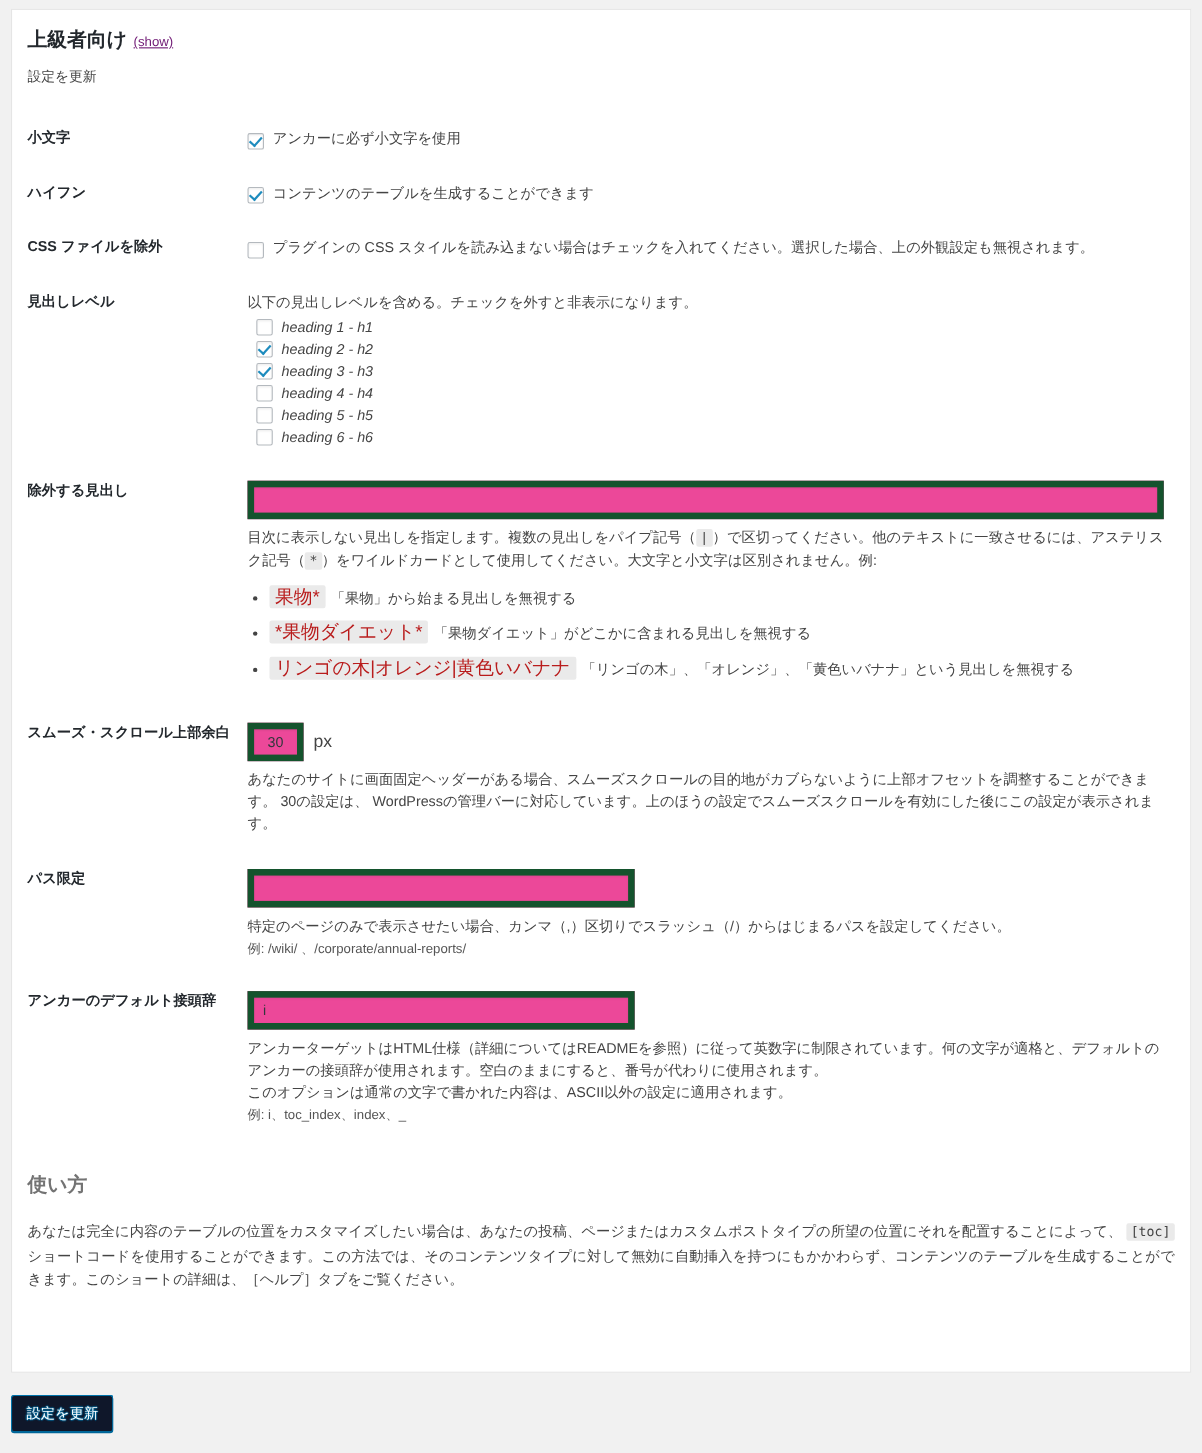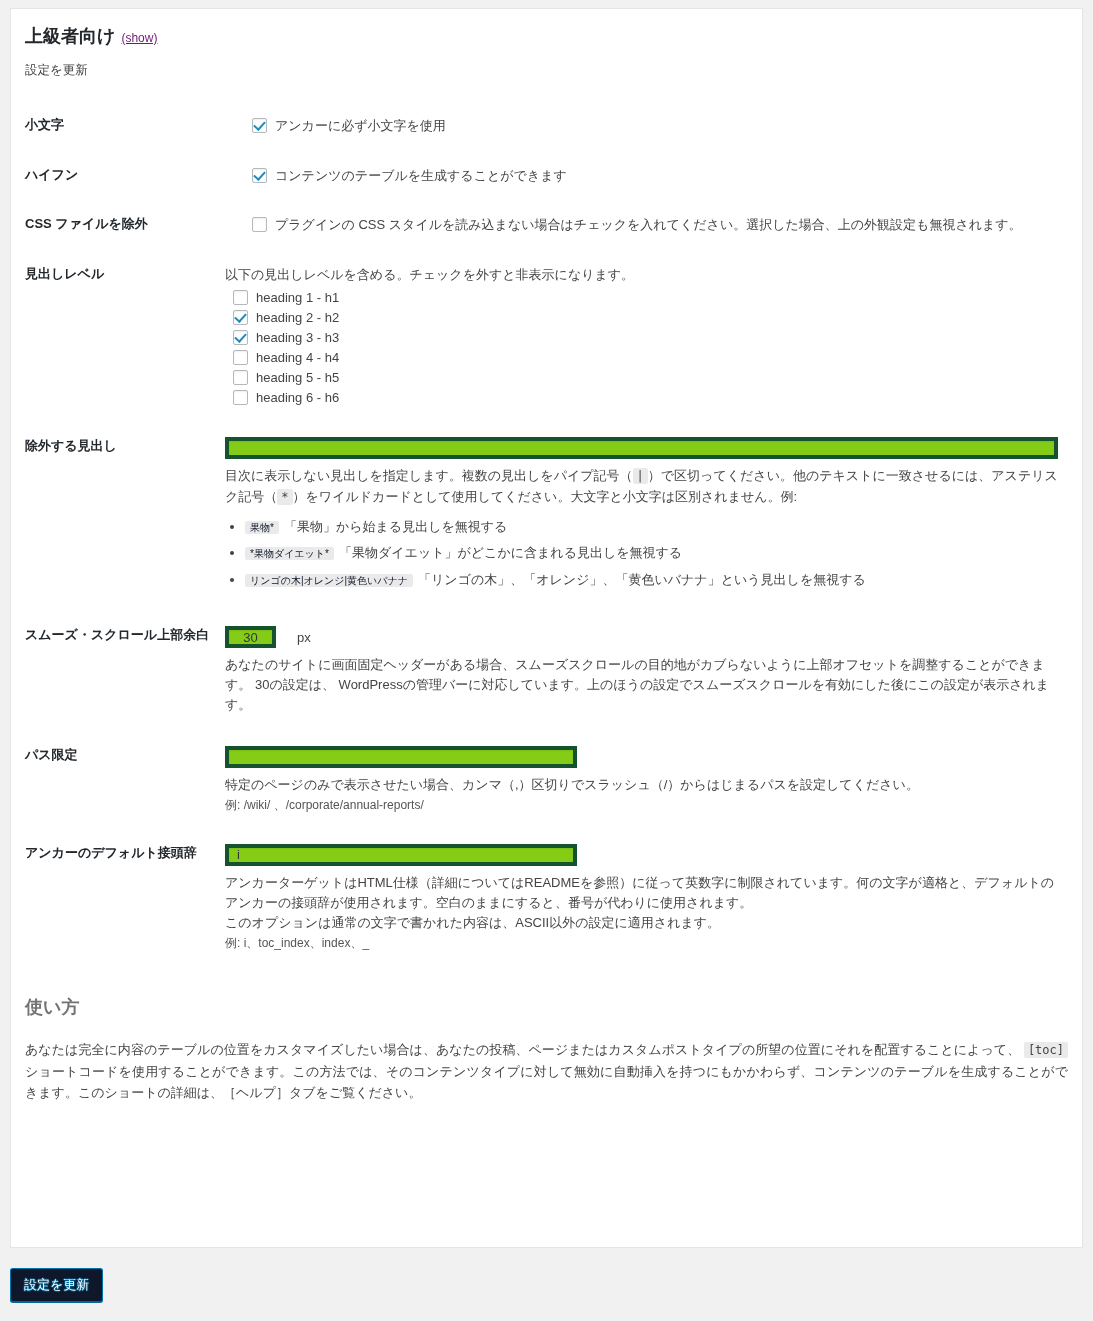--- a/index.html
+++ b/index.html
@@ -77,23 +77,22 @@
     padding: 15px 10px 15px 0;
     line-height: 1.5;
     font-size: 13px;
     color: #444;
   }
   tr.tight > th, tr.tight > td { padding-top: 14px; padding-bottom: 14px; }
 
   
   .cbline {
     display: flex;
-    align-items: flex-start;
+    align-items: flex-end;
     gap: 8px;
-    margin-left: 27px;
   }
   .cb {
     display: inline-block;
     width: 15px;
     height: 15px;
     min-width: 15px;
     box-sizing: border-box;
     border: 1px solid #b4b9be;
     background: #fff;
     border-radius: 2px;
@@ -109,48 +108,48 @@
     width: 5px;
     height: 9px;
     border: solid #1e8cbe;
     border-width: 0 2px 2px 0;
     transform: rotate(42deg);
   }
   .cb-text { font-size: 13px; color: #444; }
 
   
   .hl-intro { font-size: 13px; color: #444; margin-bottom: 3px; }
-  .hl-list { margin: 0; padding: 0 0 0 8px; list-style: none; }
+  .hl-list { margin: 0; padding: 0 0 0 8px; list-style: none; font-style: italic; }
   .hl-list li {
     display: flex;
     align-items: center;
     gap: 8px;
     height: 20px;
   }
   .hl-list .cb { margin-top: 0; }
   .hl-label { font-size: 13px; color: #444; }
 
   
   input.text {
     font-family: "Liberation Sans", "DejaVu Sans", sans-serif;
     font-size: 13px;
     color: #32373c;
-    border: 4px solid #14532d;
-    background: #84cc16;
+    border: 6px solid #14532d;
+    background: #ec4899;
     box-shadow: inset 0 1px 2px rgba(0,0,0,.07);
     border-radius: 0;
     box-sizing: border-box;
     padding: 4px 8px;
-    height: 22px;
+    height: 35px;
     outline: none;
   }
   input.w-wide { width: 833px; }
   input.w-mid  { width: 352px; }
   input.w-num  { width: 51px; text-align: center; padding: 4px 4px; }
-  .px-label { font-size: 13px; color: #444; margin-left: 21px; }
+  .px-label { font-size: 16px; color: #444; margin-left: 9px; }
 
   .desc {
     font-size: 13px;
     color: #444;
     line-height: 1.55;
     margin-top: 7px;
     max-width: 840px;
   }
   .desc-sm {
     font-size: 12px;
@@ -163,23 +162,23 @@
     font-family: "DejaVu Sans Mono", "Liberation Mono", monospace;
     background: #eaeaea;
     color: #444;
     padding: 1px 4px;
     font-size: 12px;
     border-radius: 2px;
   }
   code.jp {
     font-family: "Liberation Sans", "DejaVu Sans", sans-serif;
     background: #eaeaea;
-    color: #0f172a;
+    color: #b91c1c;
     padding: 1px 5px;
-    font-size: 10px;
+    font-size: 17px;
     border-radius: 2px;
   }
 
   ul.examples {
     margin: 10px 0 0 0;
     padding-left: 20px;
     list-style: disc;
   }
   ul.examples li {
     margin: 0 0 7px 0;

